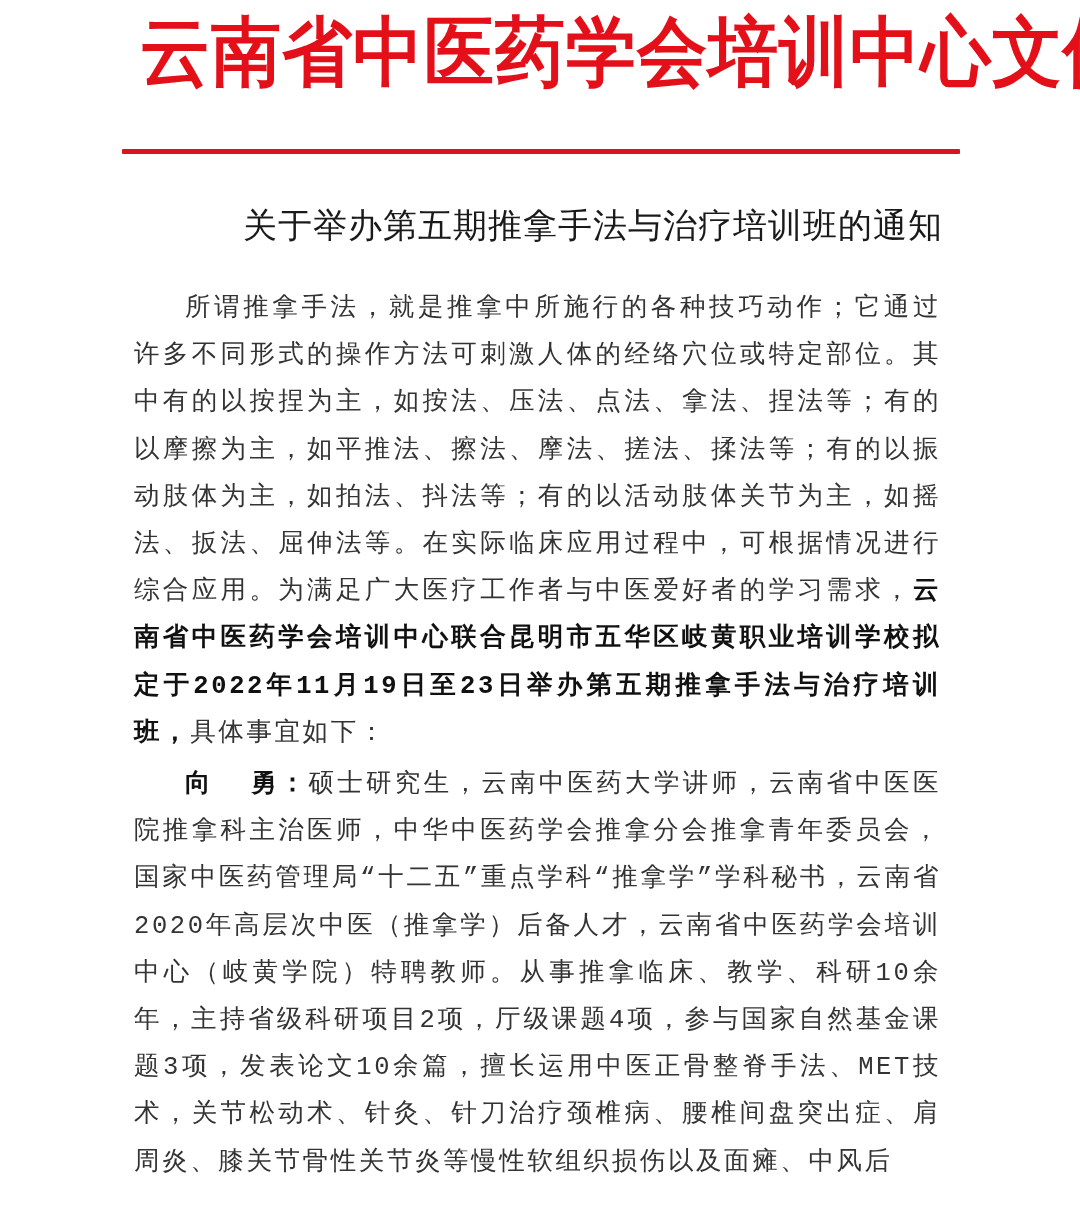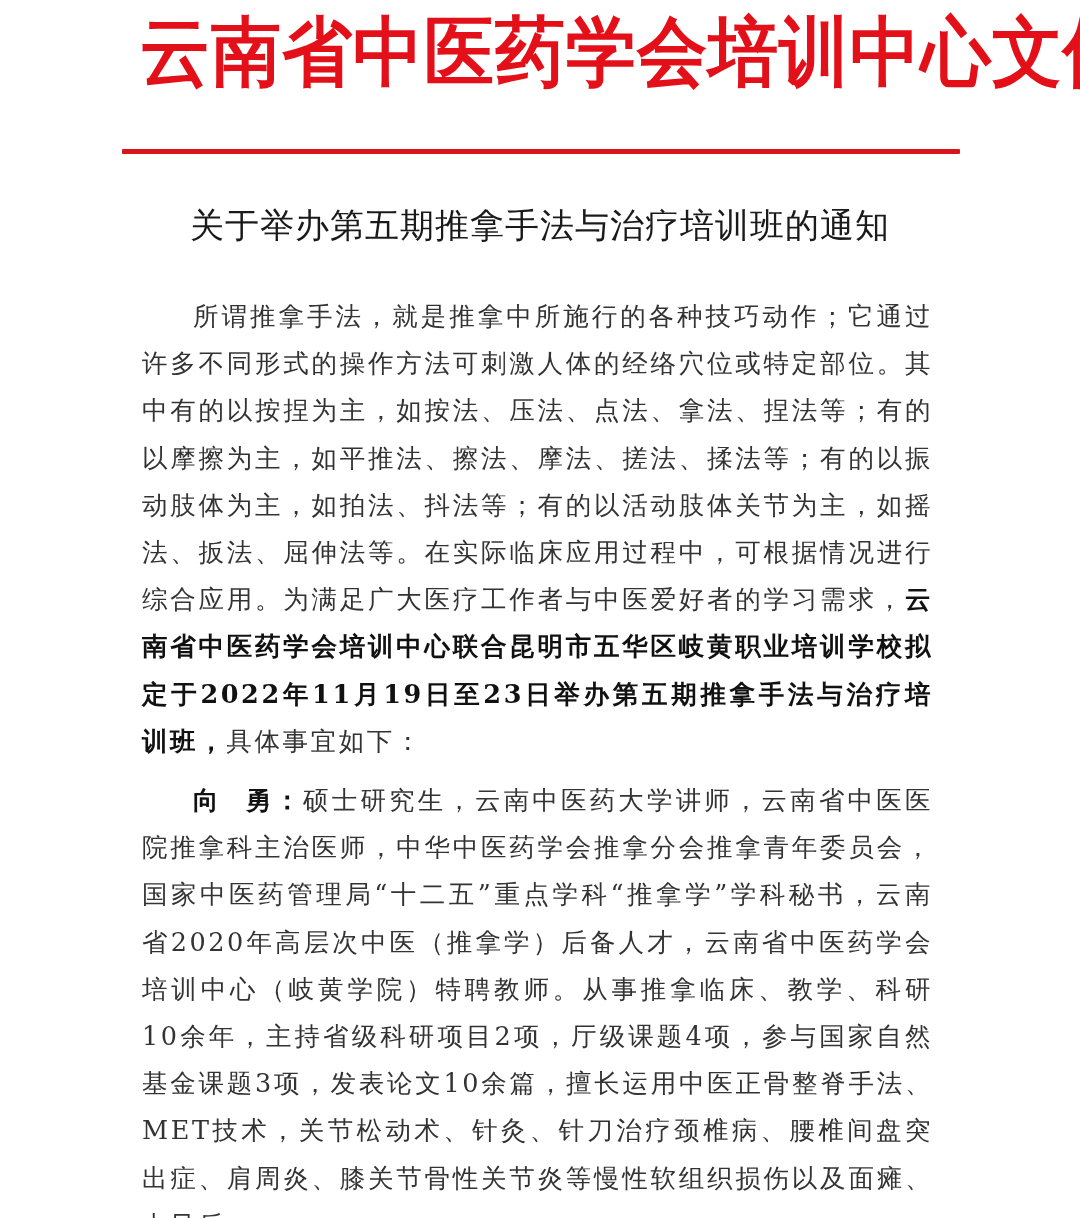--- a/index.html
+++ b/index.html
@@ -44,45 +44,46 @@
       position: absolute;
       left: 122px;
       top: 149px;
       width: 838px;
       height: 5px;
       background: #d9141b;
       border-radius: 1px;
     }
     .doc-title {
       position: absolute;
-      left: 130px;
+      left: 123px;
       top: 200px;
       width: 820px;
       font-family: "DejaVu Sans", "Liberation Sans", sans-serif;
       font-size: 34px;
       line-height: 50px;
       color: #1a1a1a;
-      text-align: center;
+      text-align: right;
       letter-spacing: 1px;
       white-space: nowrap;
     }
     .body-text {
       position: absolute;
       left: 130px;
       top: 281px;
       width: 815px;
       font-size: 25.5px;
       line-height: 47.2px;
       color: #333333;
       letter-spacing: 2.6px;
       text-align: justify;
     }
     .body-text p {
-      margin: 12px;
+      margin: 4px;
       text-indent: 2em;
+      font-family: Liberation Mono, monospace;
     }
     .bold {
       font-weight: bold;
       color: #111111;
     }
     .section-heading {
       font-family: "DejaVu Sans", "Liberation Sans", sans-serif;
       font-weight: bold;
       color: #1a1a1a;
     }

